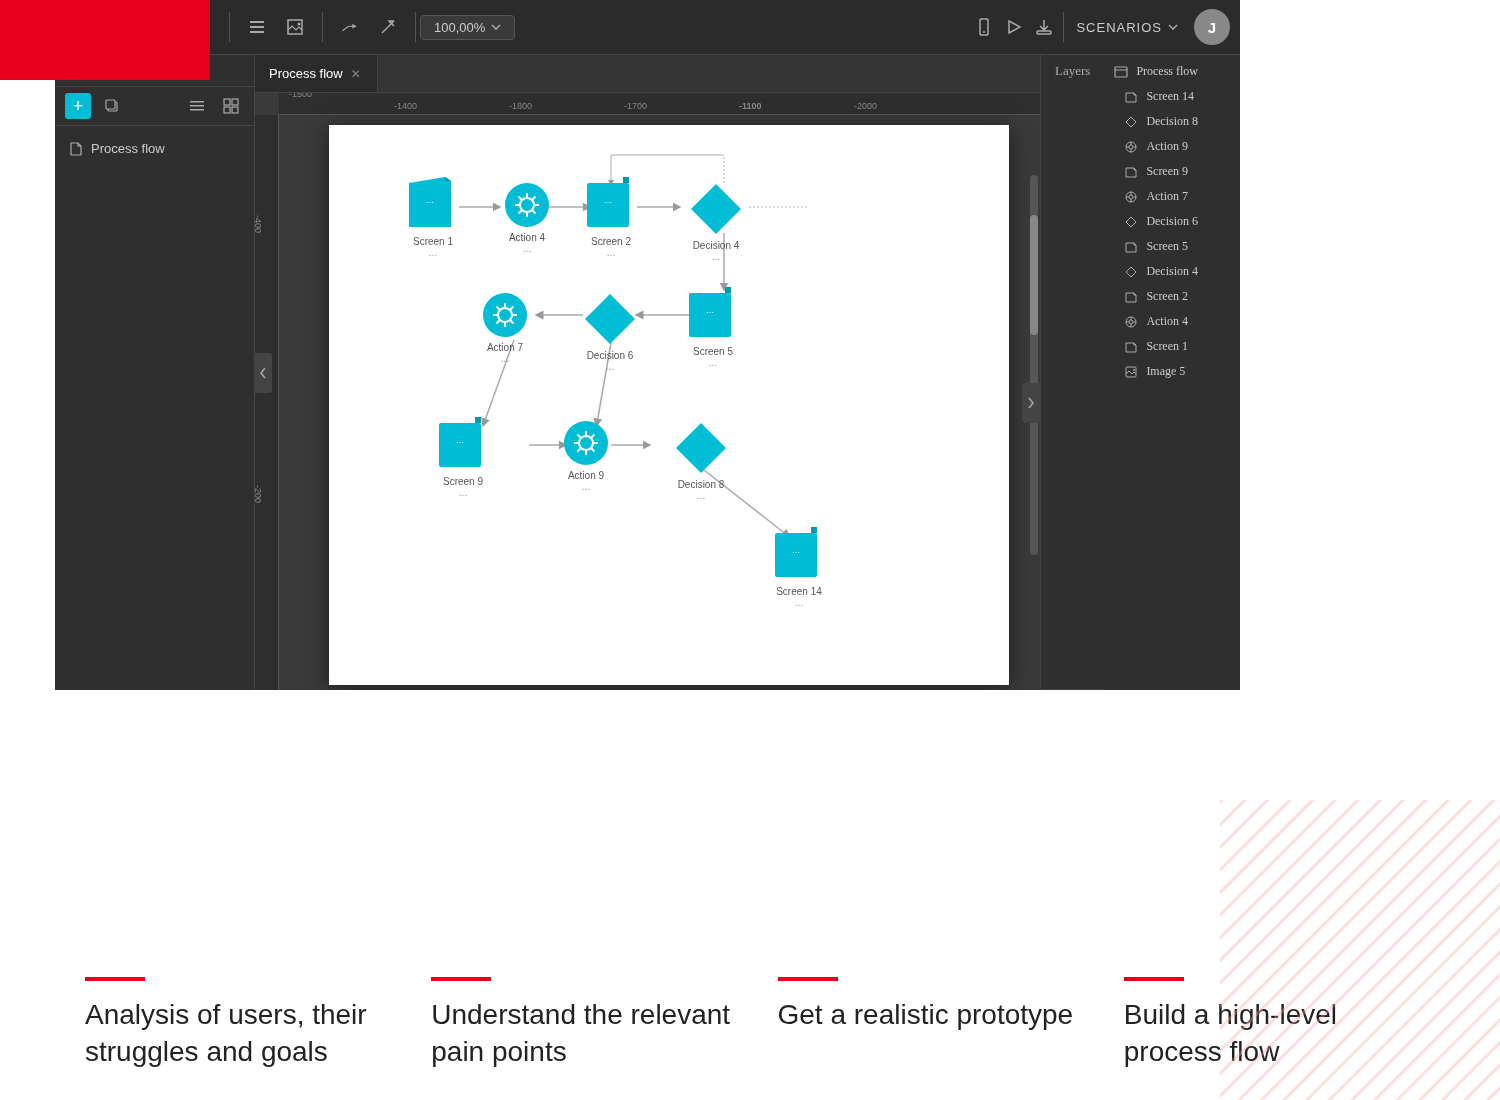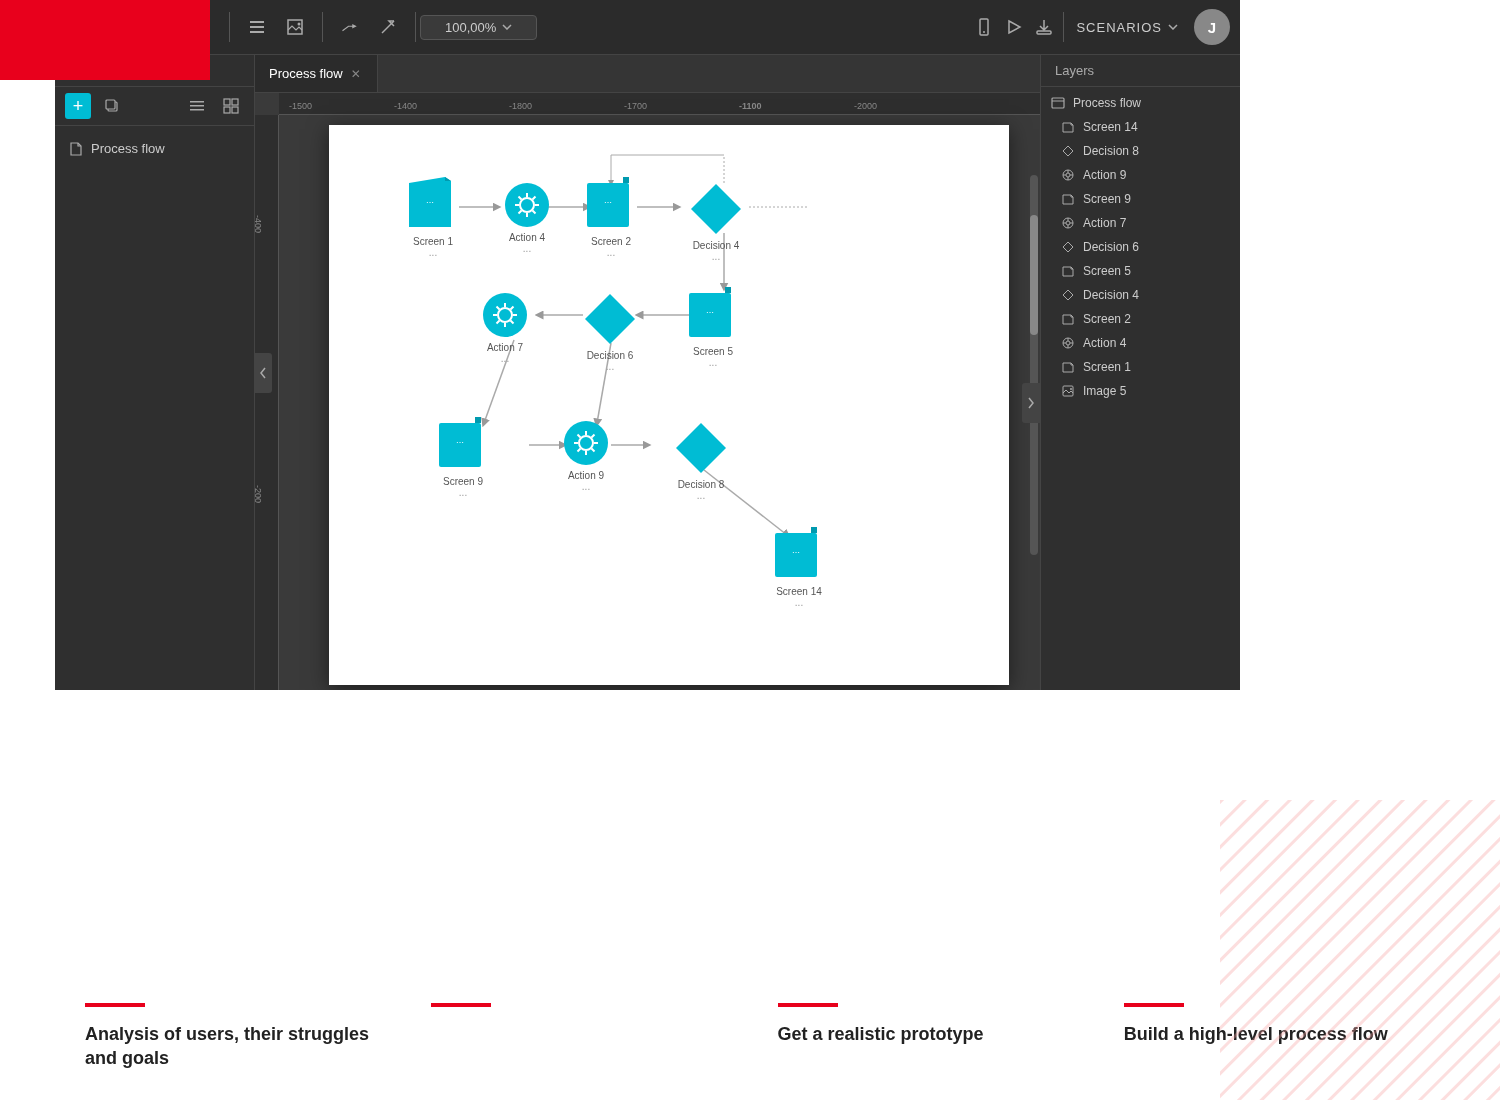--- a/index.html
+++ b/index.html
@@ -73,21 +73,21 @@
     .toolbar-btn svg {
       width: 18px;
       height: 18px;
     }
 
     .zoom-control {
       display: flex;
       align-items: center;
       background: #3a3a3a;
       border-radius: 4px;
-      padding: 4px 24px;
+      padding: 4px 13px;
       color: #ccc;
       font-size: 13px;
       gap: 6px;
       cursor: pointer;
       border: 1px solid #555;
     }
 
     .spacer { flex: 1; }
 
     .scenarios-btn {
@@ -343,21 +343,22 @@
       margin-top: 40px;
     }
 
     
     .right-panel {
       width: 200px;
       background: #2f2f2f;
       border-left: 1px solid #444;
       flex-shrink: 0;
       display: flex;
-      flex-direction: column;
+      flex-direction: row;
+      font-family: Liberation Serif, serif;
     }
 
     .right-panel-header {
       padding: 8px 14px;
       color: #aaa;
       font-size: 13px;
       border-bottom: 1px solid #444;
     }
 
     .layers-list {
@@ -437,24 +438,24 @@
     }
 
     .feature-accent {
       width: 60px;
       height: 4px;
       background: #e8001c;
       margin-bottom: 16px;
     }
 
     .feature-title {
-      font-size: 18px;
+      font-size: 28px;
       color: #222;
       line-height: 1.3;
-      font-weight: 700;
+      font-weight: 400;
     }
 
     
     .diagonal-pattern {
       position: absolute;
       bottom: 0;
       right: 0;
       width: 280px;
       height: 300px;
       overflow: hidden;
@@ -648,21 +649,21 @@
       <div class="tabs-bar">
         <div class="tab active">
           <span>Process flow</span>
           <span class="tab-close">✕</span>
         </div>
       </div>
 
       <div class="canvas-wrapper">
 
         <div class="ruler-h">
-          <span class="ruler-label" style="left:10px; bottom:3px;text-align:right;">-1500</span>
+          <span class="ruler-label" style="left:10px; bottom:15px;text-align:right;">-1500</span>
           <span class="ruler-label" style="left:115px; bottom:3px;">-1400</span>
           <span class="ruler-label" style="left:230px; bottom:3px;">-1800</span>
           <span class="ruler-label" style="left:345px; bottom:3px;">-1700</span>
           <span class="ruler-label" style="left:460px; bottom:3px;font-weight:bold;">-1100</span>
           <span class="ruler-label" style="left:575px; bottom:3px;">-2000</span>
         </div>
 
         <div class="ruler-v">
           <span class="ruler-label" style="top:100px; left:-2px; writing-mode:vertical-rl; font-size:9px; color:#888;">-400</span>
           <span class="ruler-label" style="top:240px; left:-2px; writing-mode:vertical-rl; font-size:9px; color:#888;">-300</span>
@@ -1004,20 +1005,21 @@
   </div>
 </div>
 
 <div class="features-section">
   <div class="feature-card">
     <div class="feature-accent"></div>
     <div class="feature-title">Analysis of users, their struggles and goals</div>
   </div>
   <div class="feature-card">
     <div class="feature-accent"></div>
+    <div class="feature-title">Understand the relevant pain points</div>
   </div>
   <div class="feature-card">
     <div class="feature-accent"></div>
     <div class="feature-title">Get a realistic prototype</div>
   </div>
   <div class="feature-card">
     <div class="feature-accent"></div>
     <div class="feature-title">Build a high-level process flow</div>
   </div>
 </div>

